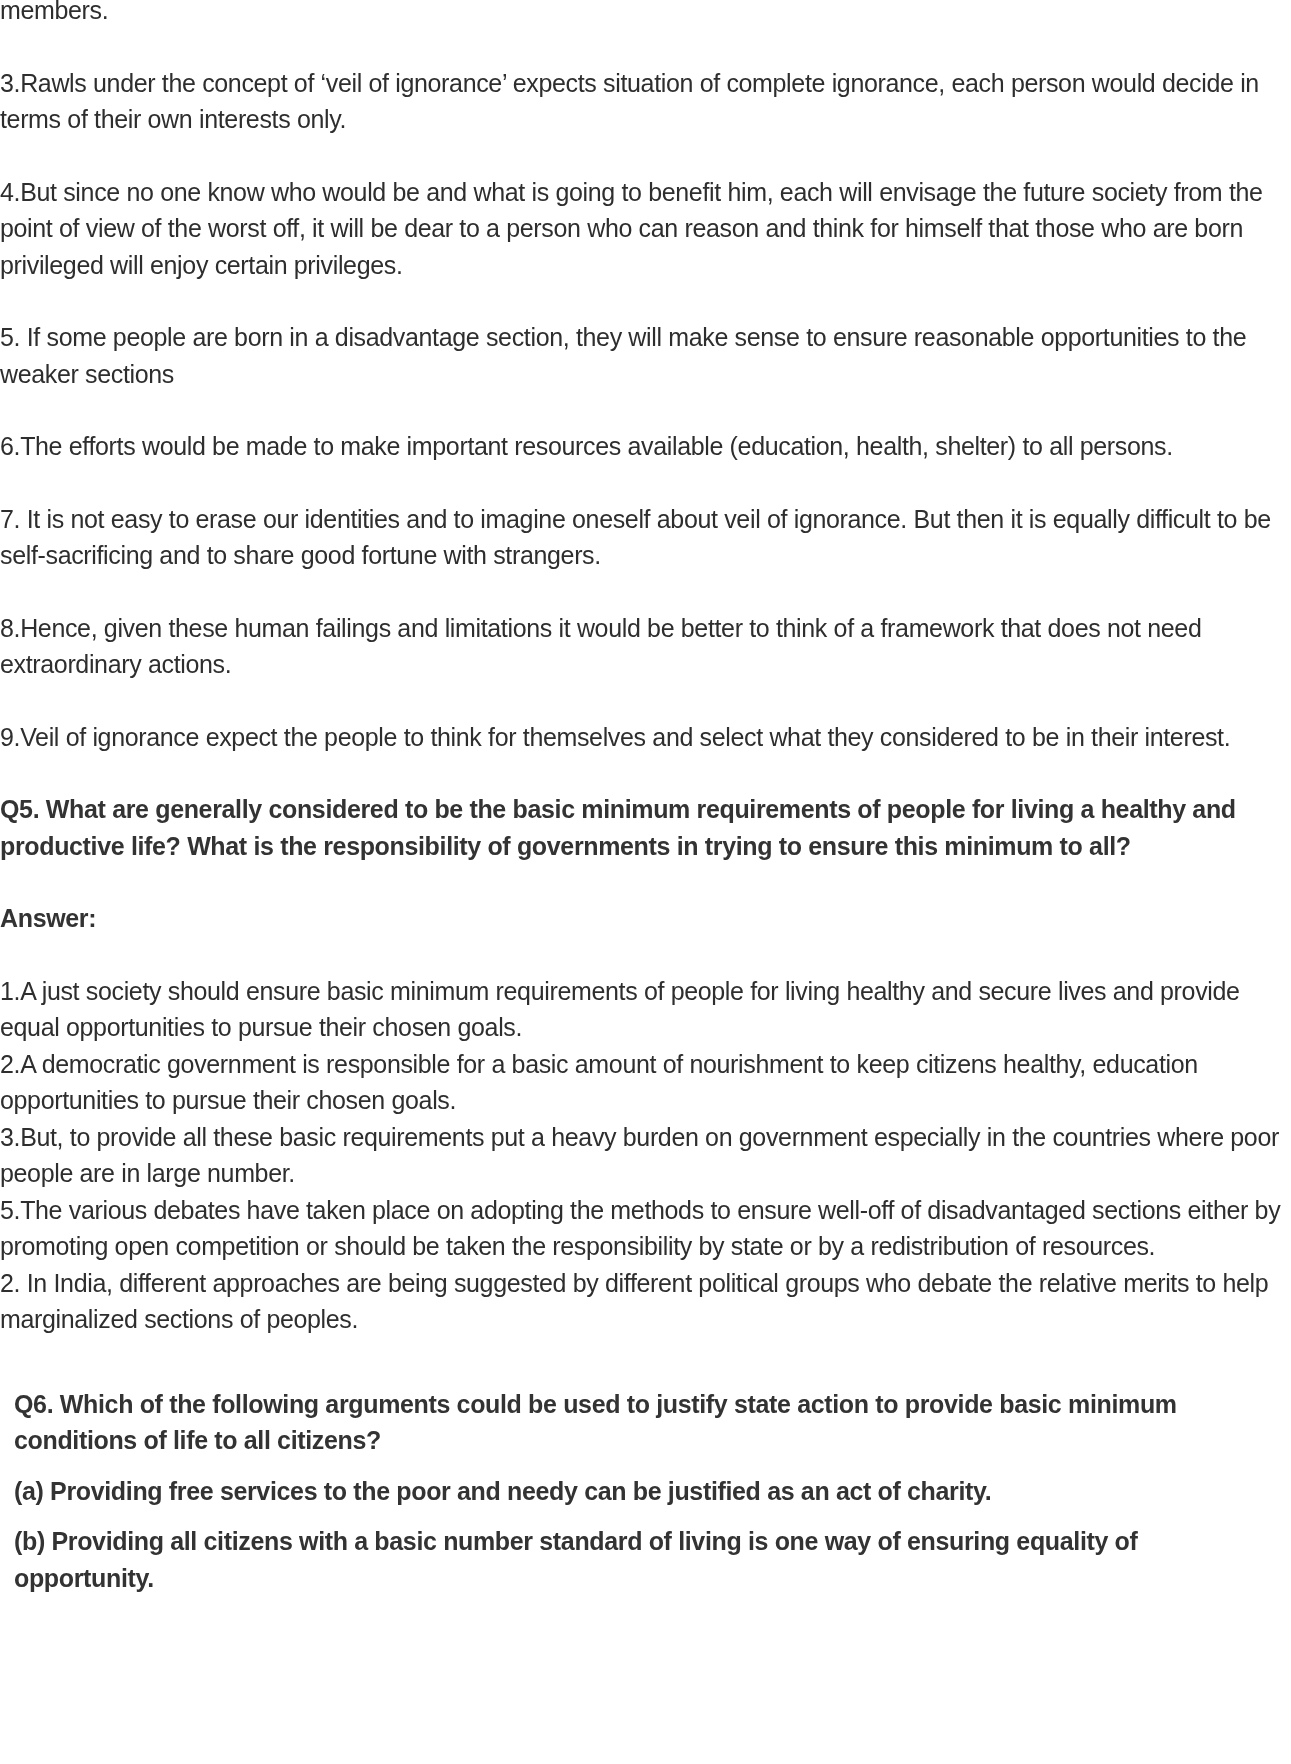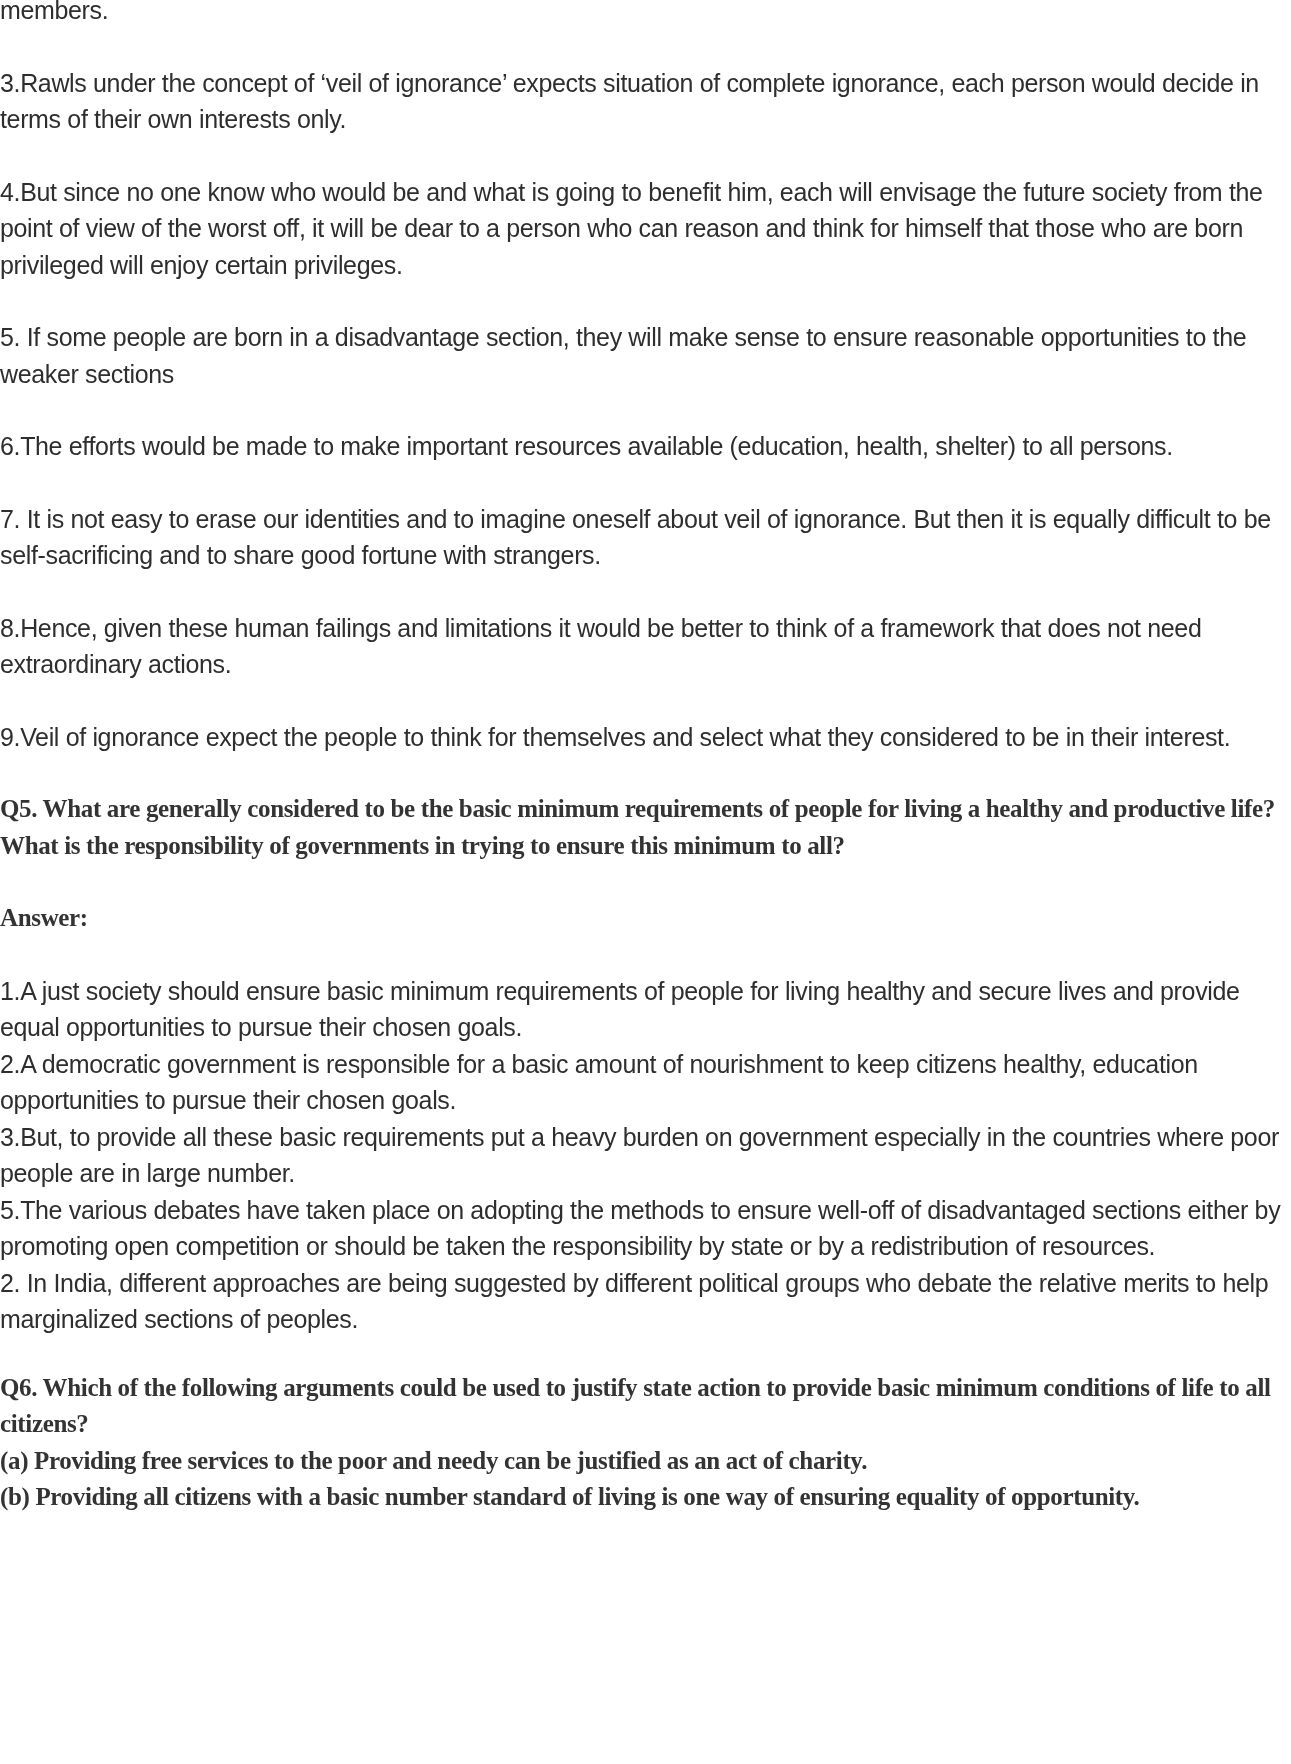--- a/index.html
+++ b/index.html
@@ -27,30 +27,29 @@
     p {
       margin: 0;
       padding: 0;
     }
     .para {
       margin-bottom: 36px;
     }
     .bold {
       font-weight: bold;
       color: #333333;
-      font-family: Liberation Serif, serif;
     }
     .answer-list p {
       margin: 0;
     }
     .answer-list {
-      margin-bottom: 32px;
+      margin-bottom: 48px;
     }
     .q6 p {
-      margin: 0;
+      margin: 14px;
     }
   </style>
 </head>
 <body>
 
 <div class="page">
 
   <p class="para">members.</p>
 
   <div>

